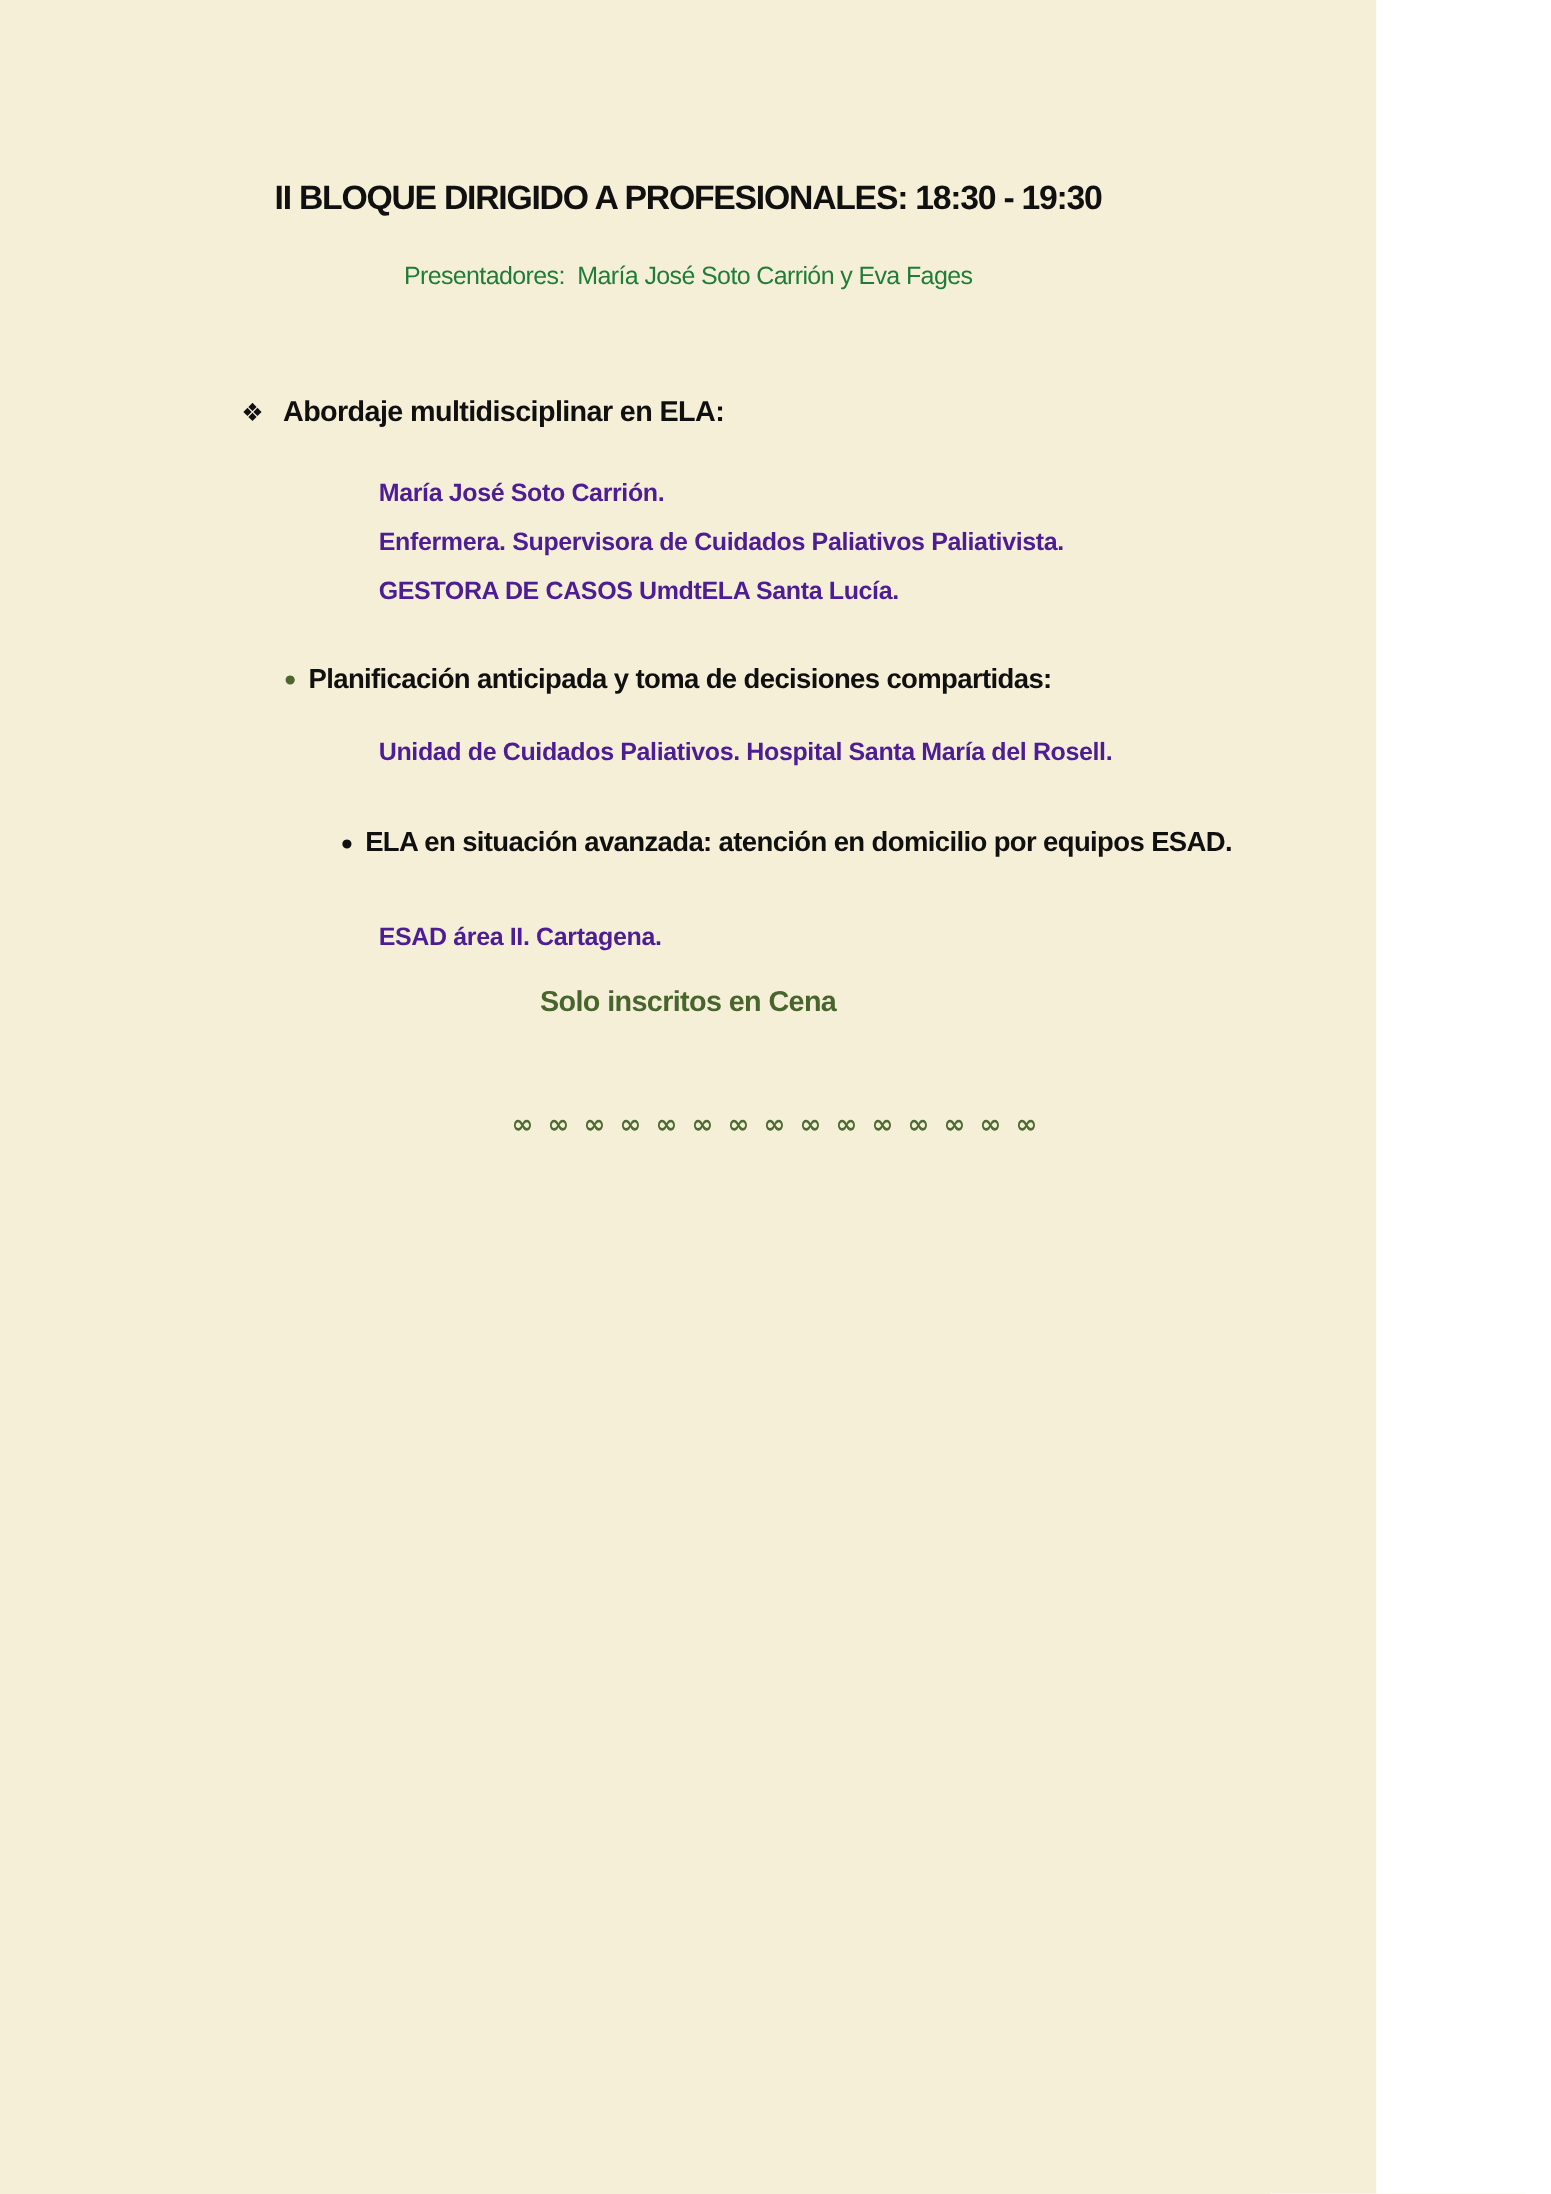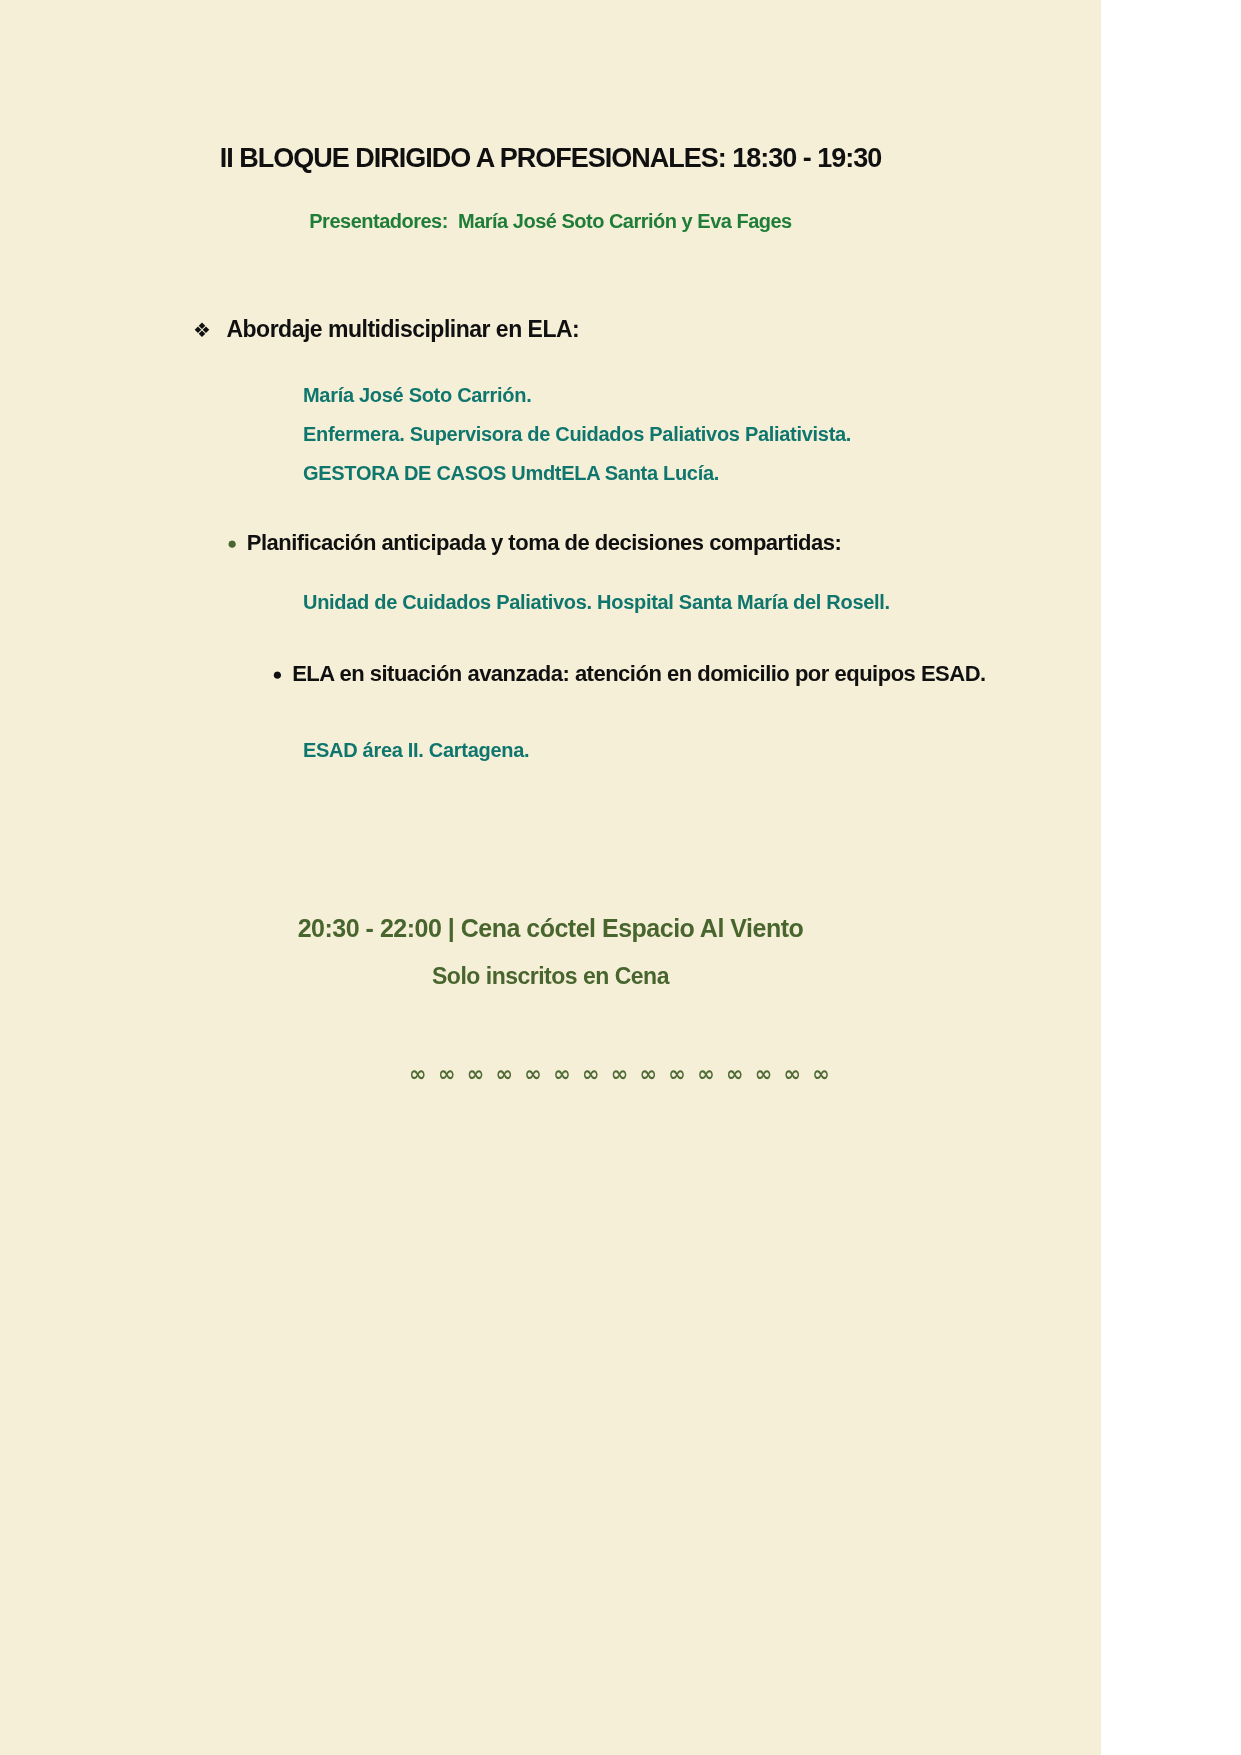--- a/index.html
+++ b/index.html
@@ -18,21 +18,21 @@
     font-size: 27px;
     font-weight: bold;
     color: #101010;
     letter-spacing: -1px;
     line-height: 32px;
     white-space: pre-wrap;
   }
   .presenters {
     margin-top: 36px;
     font-size: 20px;
-    font-weight: bold;
+    font-weight: normal;
     color: #1f7d37;
     letter-spacing: -0.5px;
     white-space: pre-wrap;
   }
   .content {
     padding-left: 193px;
     padding-right: 70px;
   }
   .section-heading {
     font-weight: bold;
@@ -67,21 +67,21 @@
   .dot-bullet {
     font-size: 17px;
     margin-right: 10px;
     vertical-align: 1px;
   }
   .dot-green { color: #4d6630; }
   .dot-black { color: #101010; }
   .details {
     padding-left: 110px;
     font-weight: bold;
-    color: #0f766e;
+    color: #4c1d95;
     letter-spacing: -0.3px;
   }
   .details-1 {
     margin-top: 32px;
     font-size: 20px;
     line-height: 39px;
   }
   .details-2 { margin-top: 30px; font-size: 20px; }
   .details-2 .detail-line { margin-bottom: 24px; line-height: 28px; }
   .details-3 { margin-top: 42px; font-size: 20px; }
@@ -142,19 +142,18 @@
     <div class="section-heading heading-3">
       <span class="dot-bullet dot-black">●</span><span>ELA en situación avanzada: atención en domicilio por equipos ESAD.</span>
     </div>
     <div class="details details-3">
       <div class="detail-line">ESAD área II. Cartagena.</div>
     </div>
 
   </div>
 
   <div class="center-col">
-    <div class="dinner-line">20:30 - 22:00 | Cena cóctel Espacio Al Viento</div>
     <div class="dinner-note">Solo inscritos en Cena</div>
   </div>
 
   <div class="divider-row">∞ ∞ ∞ ∞ ∞ ∞ ∞ ∞ ∞ ∞ ∞ ∞ ∞ ∞ ∞</div>
 
 </div>
 
 </body></html>

